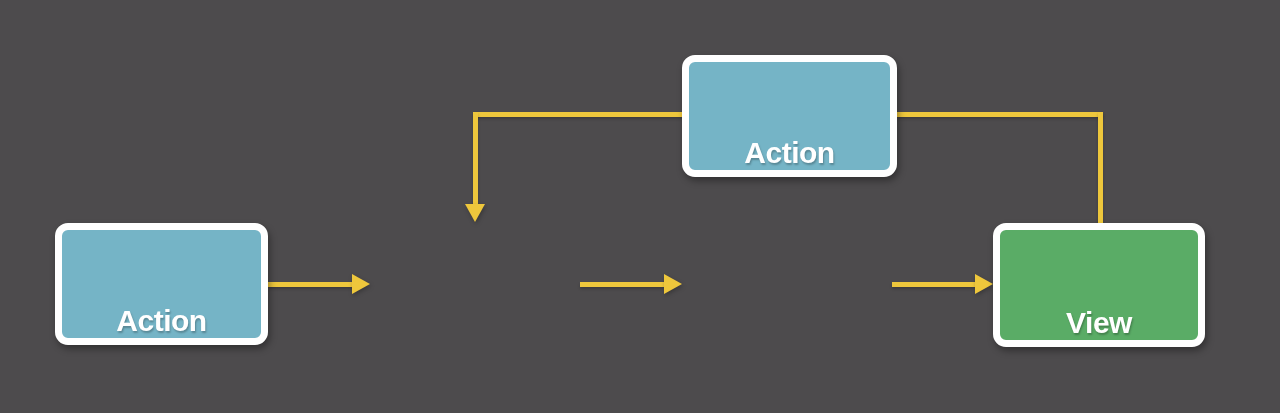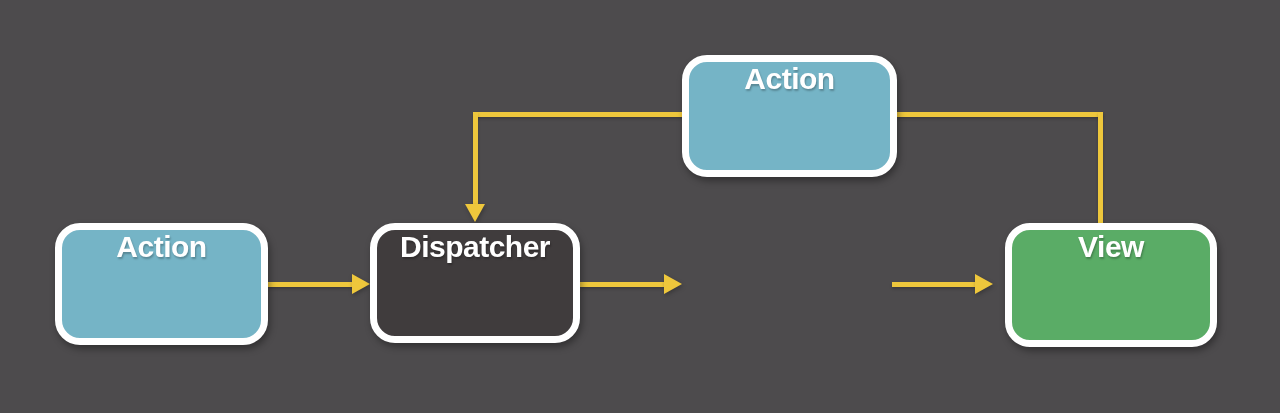--- a/index.html
+++ b/index.html
@@ -14,39 +14,39 @@
     background: var(--background, #4d4b4d);
     font-family: "Liberation Sans", sans-serif;
     overflow: hidden;
   }
 
   
   .node {
     position: absolute;
     box-sizing: border-box;
     border: 7px solid var(--node-border, #ffffff);
-    border-radius: 25px;
+    border-radius: 13px;
     display: flex;
-    align-items: flex-start;
+    align-items: flex-end;
     justify-content: center;
     box-shadow: 2px 4px 7px rgba(0,0,0,0.35);
   }
   .node-label {
     color: var(--label-text, #ffffff);
     font-size: 30px;
     font-weight: bold;
     letter-spacing: -0.5px;
     text-shadow: 1px 2px 2px rgba(0,0,0,0.25);
     white-space: nowrap;
   }
   .node-action-top  { left: 682px; top: 55px;  width: 215px; height: 122px; background: var(--action-fill); }
   .node-action-left { left: 55px;  top: 223px; width: 213px; height: 122px; background: var(--action-fill); }
   .node-dispatcher  { left: 370px; top: 223px; width: 210px; height: 120px; background: var(--dispatcher-fill); }
   .node-store       { left: 682px; top: 223px; width: 210px; height: 123px; background: var(--store-fill); }
-  .node-view        { left: 993px; top: 223px; width: 212px; height: 124px; background: var(--view-fill); margin-left: 12px; }
+  .node-view        { left: 993px; top: 223px; width: 212px; height: 124px; background: var(--view-fill); }
 
   
   .edge-line {
     position: absolute;
     background: var(--arrow, #eec73c);
     box-shadow: 0 2px 3px rgba(0,0,0,0.22);
   }
   .arrowhead {
     position: absolute;
     width: 0;
@@ -103,22 +103,19 @@
   <div class="arrowhead right headC"></div>
 
   <div class="node node-action-top">
     <span class="node-label">Action</span>
   </div>
 
   <div class="node node-action-left">
     <span class="node-label">Action</span>
   </div>
 
-  <div class="node node-dispatcher">
-    <span class="node-label">Dispatcher</span>
-  </div>
 
 
   <div class="node node-view">
     <span class="node-label">View</span>
   </div>
 
 </div>
 
 </body></html>

